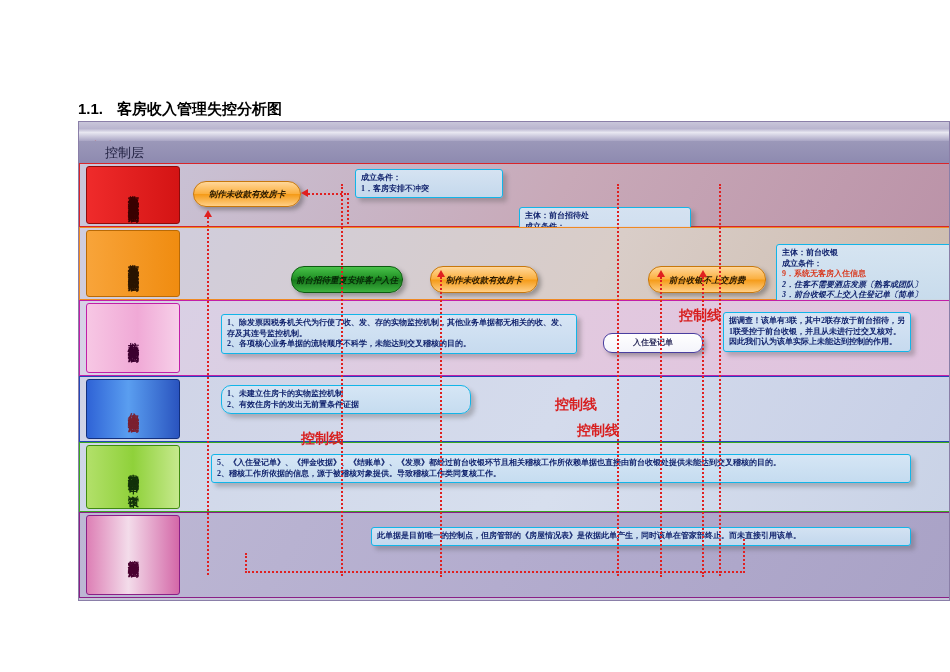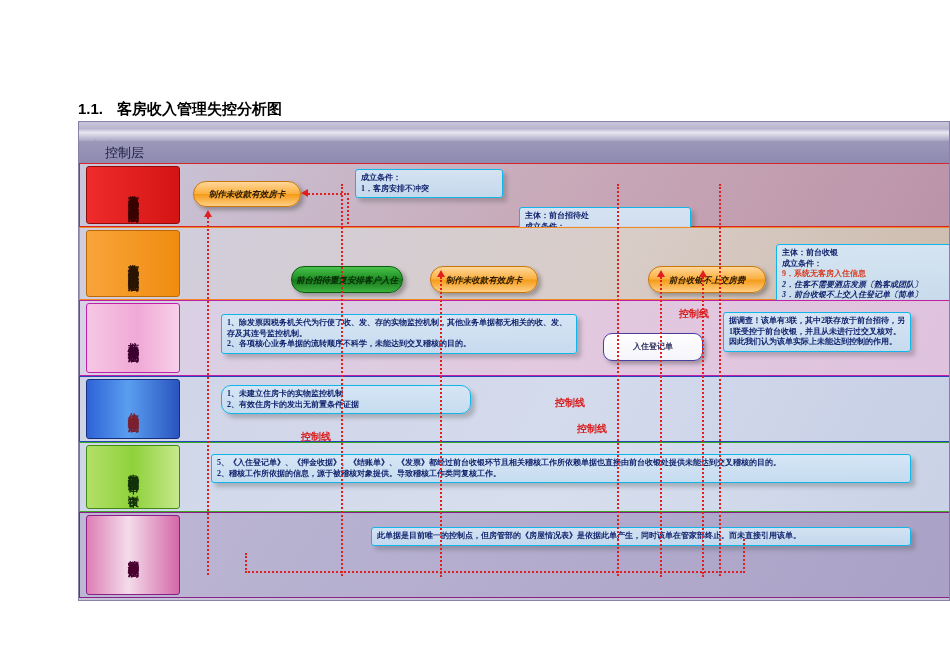--- a/index.html
+++ b/index.html
@@ -142,21 +142,21 @@
   .callout .ln.red{color:#d83a20;}
   .callout .ln.italic{font-style:italic;}
   .callout.wrap .ln{white-space:normal;}
 
   
   .ctrlline{
     position:absolute;width:0;
     border-left:2px dotted #e02020;
   }
   .ctrllabel{
-    position:absolute;font-size:10px;font-weight:bold;color:#d81f1f;
+    position:absolute;font-size:14px;font-weight:bold;color:#d81f1f;
     font-family:"Liberation Serif","DejaVu Serif",serif;
     white-space:nowrap;
   }
   .arrowhead{
     position:absolute;width:0;height:0;
     border-left:4px solid transparent;border-right:4px solid transparent;
     border-bottom:7px solid #e02020;
   }
   .arrowhead.left{
     border-top:4px solid transparent;border-bottom:4px solid transparent;
@@ -239,21 +239,21 @@
   <div class="row r3">
     <div class="chip">
       <span class="vt">核心业务单据关联控制层</span>
     </div>
     <div class="rowbody">
       <div class="callout wrap" style="left:38px;top:13px;width:356px;">
         <div class="ln">1、除发票因税务机关代为行使了收、发、存的实物监控机制，其他业务单据都无相关的收、发、存及其连号监控机制。</div>
         <div class="ln">2、各项核心业务单据的流转顺序不科学，未能达到交叉稽核的目的。</div>
       </div>
 
-      <div class="node white" style="left:420px;top:32px;width:100px;height:28px;">
+      <div class="node white" style="left:420px;top:32px;width:100px;height:20px;">
         <span>入住登记单</span>
       </div>
 
       <div class="callout wrap" style="left:540px;top:11px;width:188px;">
         <div class="ln">据调查！该单有3联，其中2联存放于前台招待，另1联受控于前台收银，并且从未进行过交叉核对。因此我们认为该单实际上未能达到控制的作用。</div>
       </div>
     </div>
   </div>
 
   <div class="row r4">

